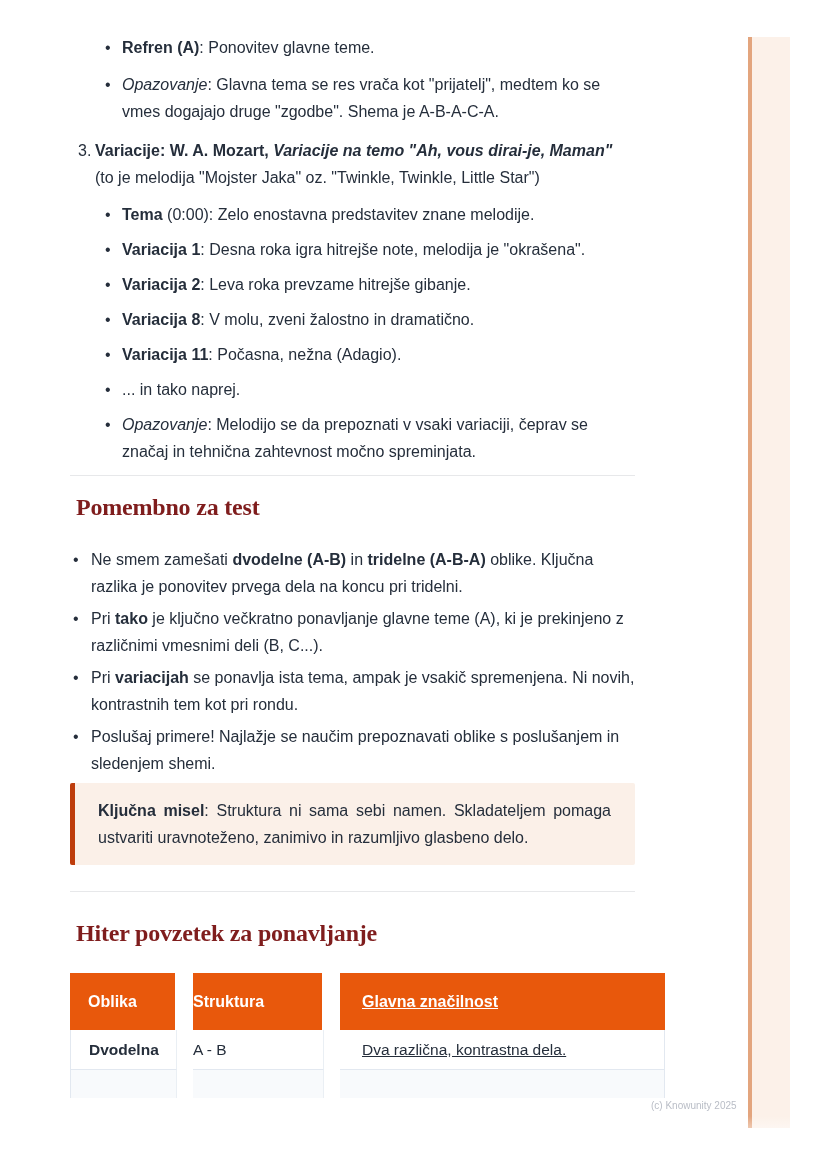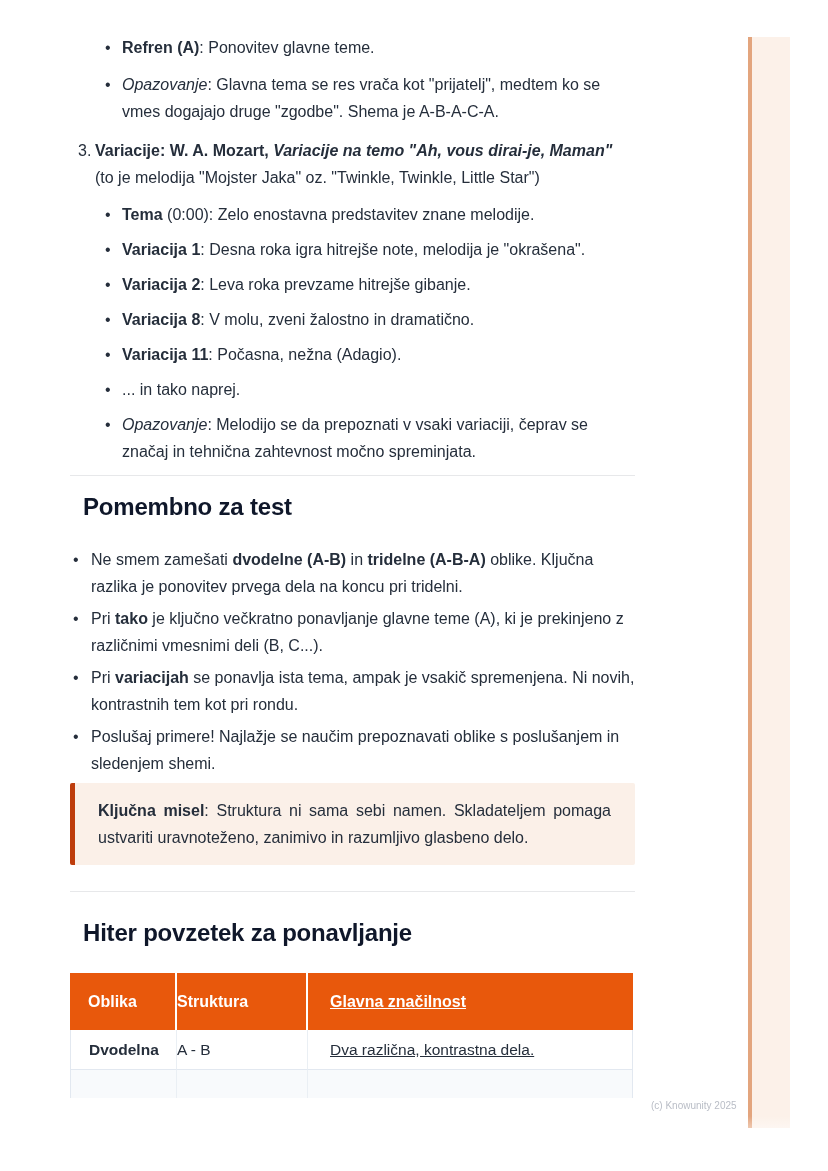--- a/index.html
+++ b/index.html
@@ -25,36 +25,36 @@
   .vars { margin-top:10px; }
 
   .ul-top { margin-left:3px; margin-top:24px; }
   .ul-top .marker { flex-basis:18px; }
   .ul-top .li { margin-bottom:5px; }
 
   .seg-b { font-weight:700; }
   .seg-i { font-style:italic; }
   .seg-bi { font-weight:700; font-style:italic; }
 
-  h2 { color:#0f172a; font-size:24px; line-height:30px; font-weight:700; margin:13px; letter-spacing:-0.2px; }
+  h2 { color:#7f1d1d; font-size:24px; line-height:30px; font-weight:700; margin:6px; letter-spacing:-0.2px;font-family:Liberation Serif, serif; }
   .h2-test { margin-top:16px; }
   .h2-povzetek { margin-top:26px; }
 
   .divider { height:1px; background:#E7E8EA; width:565px; }
   .divider-1 { margin-top:10px; }
   .divider-2 { margin-top:26px; }
 
   .callout {
     margin-top:6px; box-sizing:border-box; width:565px;
     background:#FBF0E8; border-left:5px solid #BE3D0C; border-radius:2px;
     padding:14px 24px 14px 23px; line-height:27px; text-align:justify;
   }
 
   .table { margin-top:25px; width:563px; }
-  .trow { display:grid; grid-template-columns:107px 131px 325px; }
+  .trow { display:grid; grid-template-columns:107px 131px 325px;gap:16px; }
   .th {
     background:#E8580C; color:#fff; font-weight:700; height:57px;
     display:flex; align-items:center; box-sizing:border-box; border-right:2px solid #fff;
   }
   .th:last-child { border-right:none; }
   .td {
     background:#fff; height:40px; display:flex; align-items:center;
     box-sizing:border-box; font-size:15.5px;
     border-right:1px solid #EAEFF4; border-bottom:1px solid #E2E8F0;
   }

